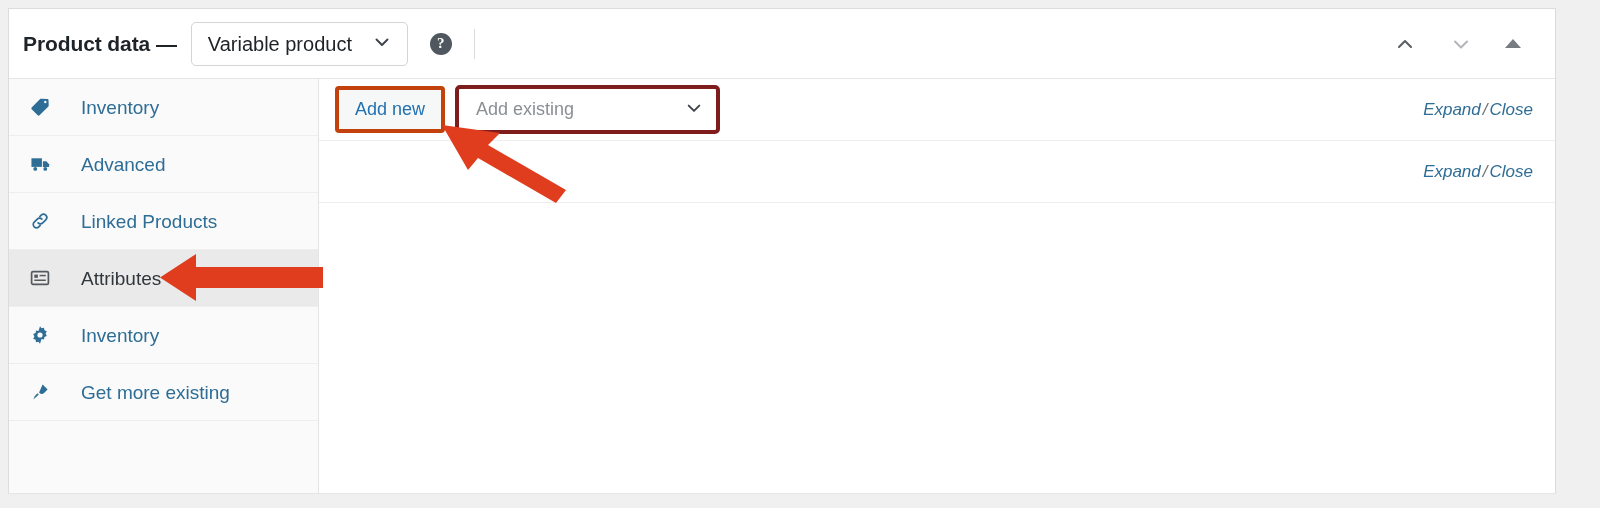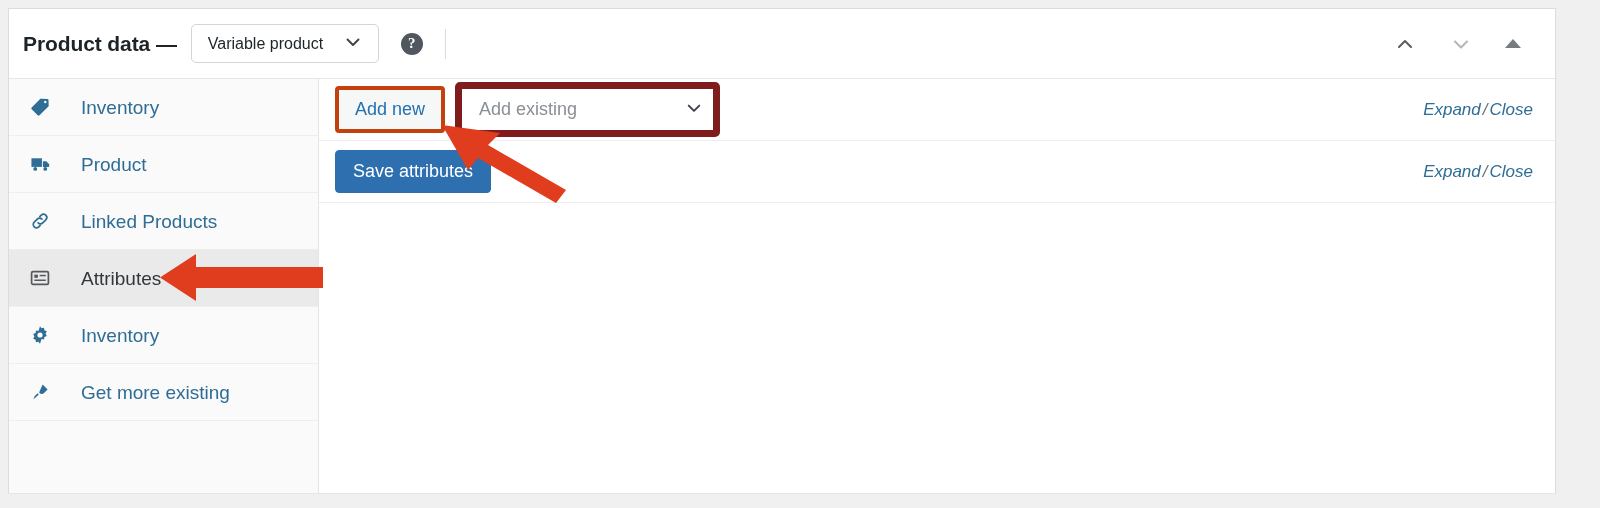--- a/index.html
+++ b/index.html
@@ -50,21 +50,21 @@
     margin-right: 14px;
   }
   .type-select-wrap {
     position: relative;
     display: inline-block;
   }
   .type-select {
     appearance: none;
     -webkit-appearance: none;
     font-family: "Liberation Sans", sans-serif;
-    font-size: 16px;
+    font-size: 20px;
     color: #1d2327;
     background: #fff;
     border: 1px solid #d3d4d6;
     border-radius: 5px;
     padding: 9px 54px 9px 16px;
     line-height: 1.2;
     cursor: pointer;
     outline: none;
   }
   .type-select-chevron {
@@ -207,21 +207,21 @@
     position: relative;
     margin-left: 10px;
   }
   .existing-select {
     appearance: none;
     -webkit-appearance: none;
     font-family: "Liberation Sans", sans-serif;
     font-size: 18px;
     color: #8a8f94;
     background: #fff;
-    border: 7px solid #7f1d1d;
+    border: 4px solid #7f1d1d;
     border-radius: 5px;
     padding: 10px 52px 10px 17px;
     width: 265px;
     box-sizing: border-box;
     cursor: pointer;
     outline: none;
     line-height: 1.2;
   }
   .existing-chevron {
     position: absolute;
@@ -312,21 +312,21 @@
 
         <div class="tab">
           <span class="ticon">
             <svg width="21" height="21" viewBox="0 0 22 22" fill="currentColor" aria-hidden="true">
               <path d="M1.5 4.5h11v9h-11z"></path>
               <path d="M13.5 7.5h3.6l2.9 3.2v2.8h-6.5z"></path>
               <circle cx="5.5" cy="15.6" r="2"></circle>
               <circle cx="16" cy="15.6" r="2"></circle>
             </svg>
           </span>
-          <span class="tlabel">Product</span>
+          <span class="tlabel">Advanced</span>
         </div>
 
         <div class="tab">
           <span class="ticon">
             <svg width="20" height="20" viewBox="0 0 20 20" fill="none" aria-hidden="true">
               <path d="M8.1 11.9a3.2 3.2 0 0 0 4.6 0l3.1-3.1a3.25 3.25 0 0 0-4.6-4.6l-1.4 1.4" stroke="currentColor" stroke-width="1.7" stroke-linecap="round"></path>
               <path d="M11.9 8.1a3.2 3.2 0 0 0-4.6 0l-3.1 3.1a3.25 3.25 0 0 0 4.6 4.6l1.4-1.4" stroke="currentColor" stroke-width="1.7" stroke-linecap="round"></path>
             </svg>
           </span>
           <span class="tlabel">Linked Products</span>
@@ -382,21 +382,20 @@
               </svg>
             </span>
           </span>
 
           <span class="expand-close">
             <a>Expand</a><span class="slash">/</span><a>Close</a>
           </span>
         </div>
 
         <div class="ctrl-row second">
-          <button class="btn-primary">Save attributes</button>
 
           <span class="expand-close">
             <a>Expand</a><span class="slash">/</span><a>Close</a>
           </span>
         </div>
 
       </div>
     </div>
   </div>
 

